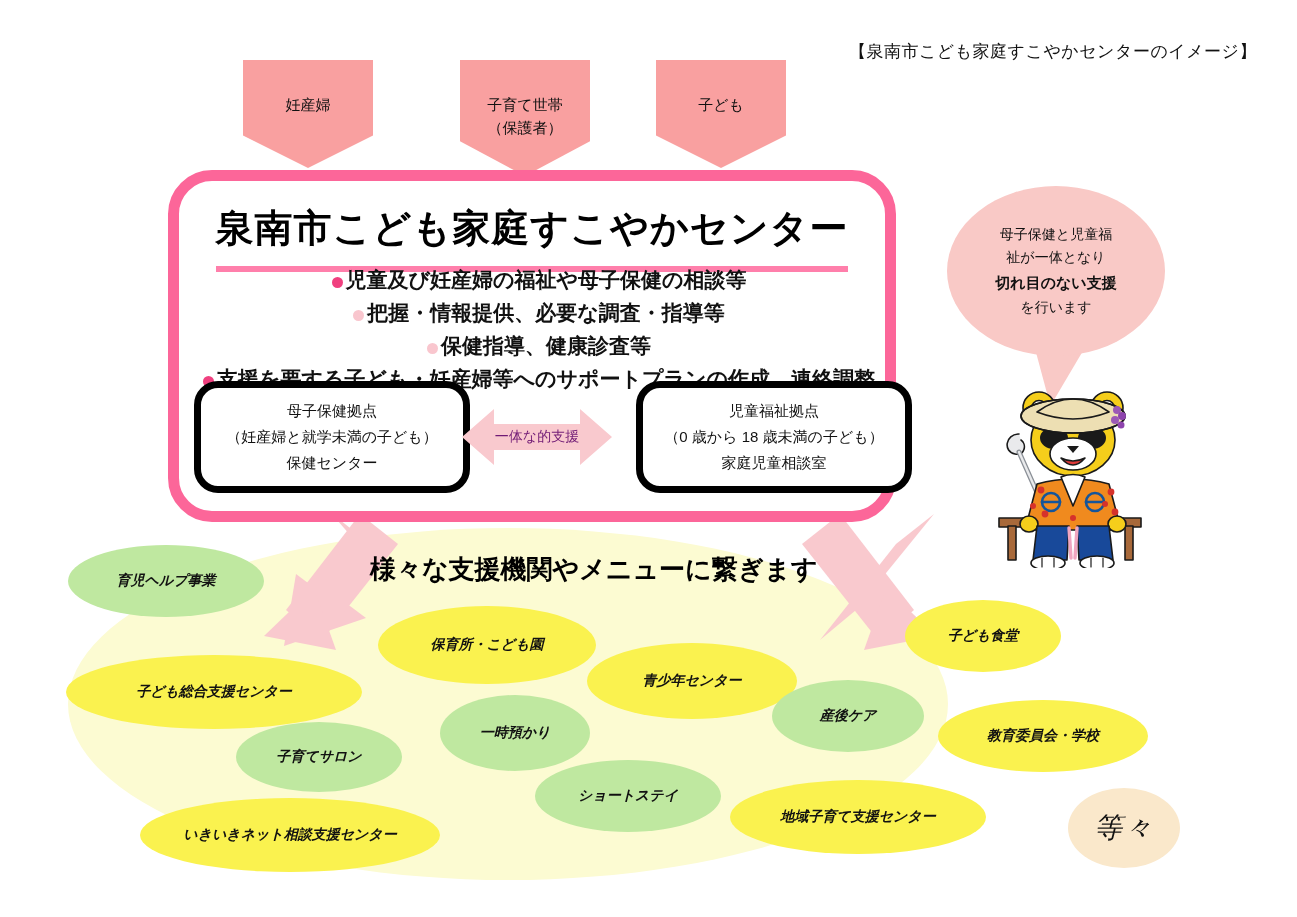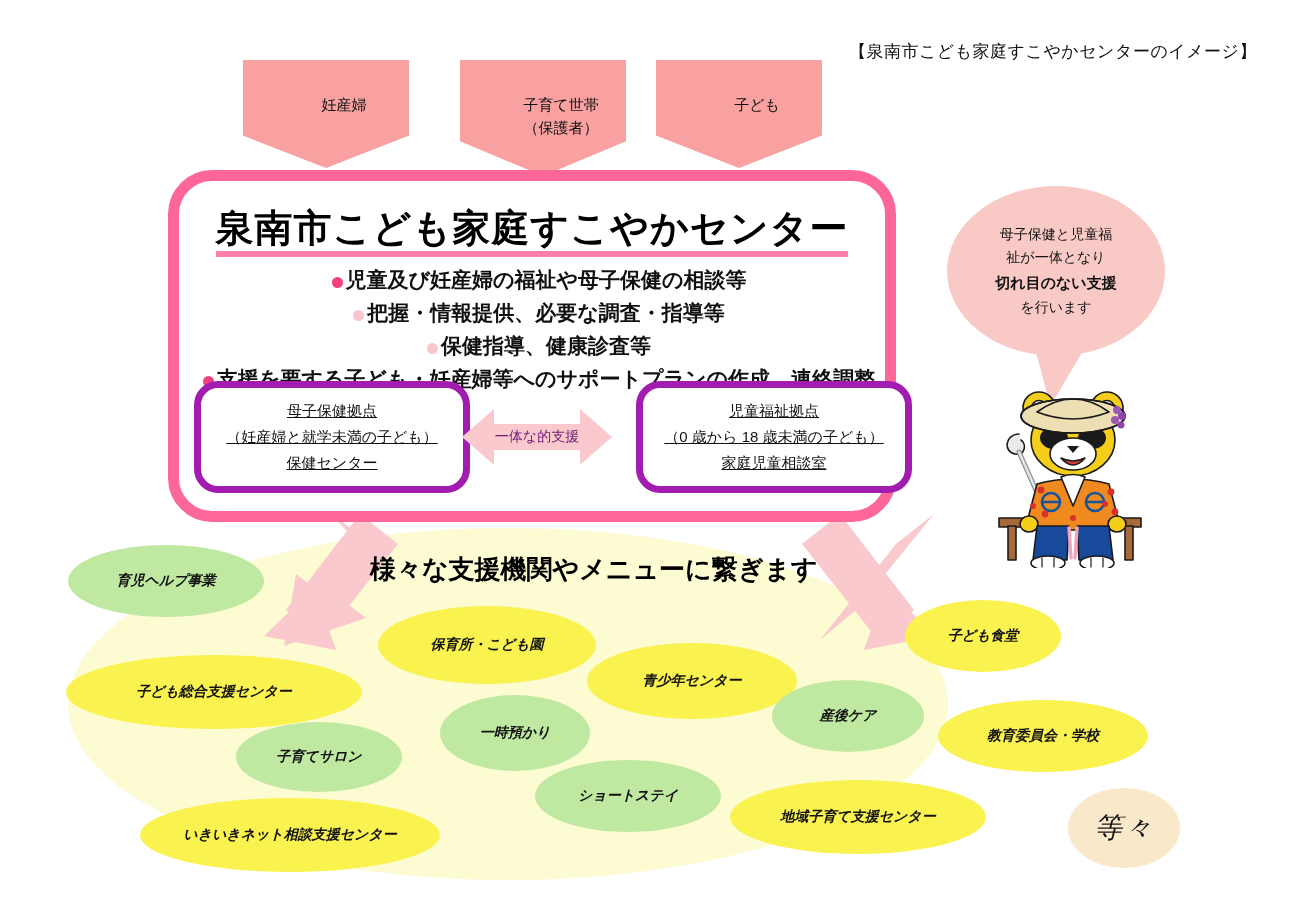--- a/index.html
+++ b/index.html
@@ -19,62 +19,61 @@
   }
 
   
   .pent{
     position:absolute;
     background:#F9A0A0;
     -webkit-clip-path:polygon(0 0,100% 0,100% 70%,50% 100%,0 70%);
     clip-path:polygon(0 0,100% 0,100% 70%,50% 100%,0 70%);
     display:flex;align-items:flex-start;justify-content:center;
     text-align:center;
-    padding-left:36px;
   }
   .pent .ptxt{
     font-size:15px;line-height:1.5;color:#111;padding-top:34px;white-space:nowrap;
   }
 
   
   .main-frame{
     position:absolute;left:168px;top:170px;width:728px;height:352px;
     border:11px solid #FC6699;
     border-radius:44px;
     background:#ffffff;
     box-sizing:border-box;
   }
   .main-title{
     position:absolute;left:0;right:0;top:22px;
     text-align:center;
     font-size:38px;font-weight:700;letter-spacing:1px;color:#000;
   }
   .main-title .u{
-    border-bottom:6px solid #FF7FAB;padding-bottom:2px;
+    border-bottom:6px solid #FF7FAB;padding-bottom:17px;
   }
   .bullets{
     position:absolute;left:0;right:0;top:88px;text-align:center;
   }
   .bullet-row{
     font-size:21px;font-weight:700;line-height:1;
     margin:0 0 12px 14px;color:#111;white-space:nowrap;
   }
   .dot{
     display:inline-block;width:11px;height:11px;border-radius:50%;
     vertical-align:-1px;margin-right:3px;
   }
   .dot.strong{background:#F0407F;}
   .dot.soft{background:#F9C6CE;}
 
   
   .subbox{
     position:absolute;top:381px;width:276px;height:112px;
-    border:7px solid #a21caf;border-radius:24px;background:#fff;
+    border:7px solid #000000;border-radius:24px;background:#fff;
     box-sizing:border-box;
-    display:flex;flex-direction:column;align-items:center;justify-content:center;text-decoration:underline;
+    display:flex;flex-direction:column;align-items:center;justify-content:center;
   }
   .subbox .line{font-size:15px;line-height:1.75;white-space:nowrap;color:#111;}
   #subbox-left{left:194px;}
   #subbox-right{left:636px;text-align:center;}
 
   .mid-arrow{
     position:absolute;left:462px;top:404px;width:150px;height:66px;
   }
   .mid-arrow .lbl{
     position:absolute;left:0;right:0;top:24px;text-align:center;

